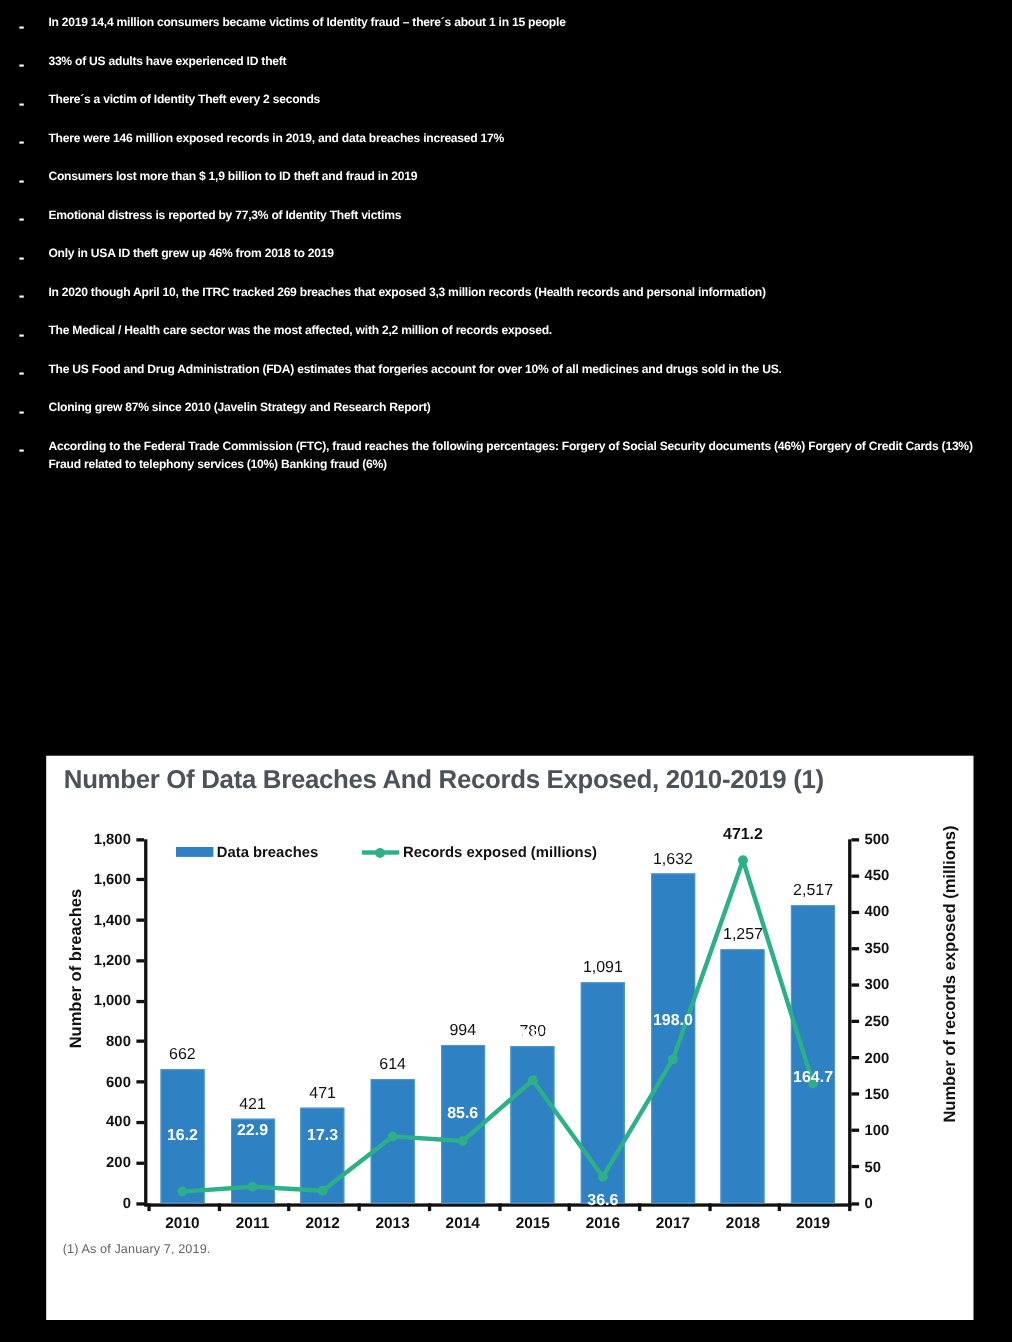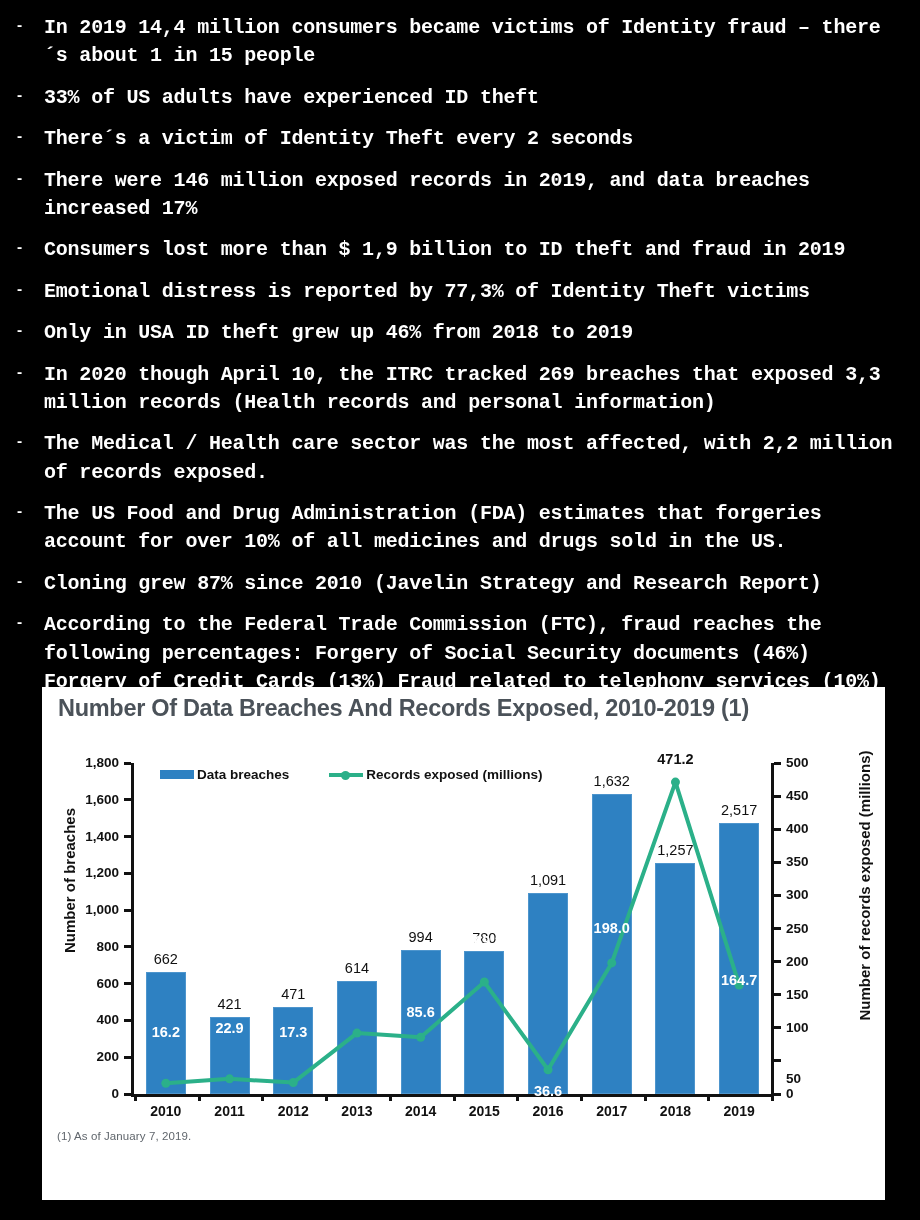--- a/index.html
+++ b/index.html
@@ -35,26 +35,25 @@
     color: #ffffff;
     font-size: 15.5px;
     font-weight: 700;
     line-height: 1.42;
     padding-left: 3px;
   }
 
   .bullet-text {
     flex: 1 1 auto;
     color: #ffffff;
-    font-size: 20px;
+    font-size: 11px;
     font-weight: 700;
     line-height: 1.42;
     letter-spacing: -0.22px;
     padding-right: 8px;
-    font-family: Liberation Mono, monospace;
   }
 
   
   #chart-card {
     position: absolute;
     left: 42px;
     top: 687px;
     width: 843px;
     height: 513px;
     background: #ffffff;
@@ -380,21 +379,21 @@
         <div class="ytick-label left" style="top: 179.333px;">1,200</div>
         <div class="tick left" style="top: 148.056px;"></div>
         <div class="ytick-label left" style="top: 142.556px;">1,400</div>
         <div class="tick left" style="top: 111.278px;"></div>
         <div class="ytick-label left" style="top: 105.778px;">1,600</div>
         <div class="tick left" style="top: 74.5px;"></div>
         <div class="ytick-label left" style="top: 69px;">1,800</div>
         <div class="tick right" style="top: 405.5px;"></div>
         <div class="ytick-label right" style="top: 400px;">0</div>
         <div class="tick right" style="top: 372.4px;"></div>
-        <div class="ytick-label right" style="top: 385px;">50</div>
+        <div class="ytick-label right" style="top: 367px;">50</div>
         <div class="tick right" style="top: 339.3px;"></div>
         <div class="ytick-label right" style="top: 333.8px;">100</div>
         <div class="tick right" style="top: 306.2px;"></div>
         <div class="ytick-label right" style="top: 300.7px;">150</div>
         <div class="tick right" style="top: 273.1px;"></div>
         <div class="ytick-label right" style="top: 267.6px;">200</div>
         <div class="tick right" style="top: 240px;"></div>
         <div class="ytick-label right" style="top: 234.5px;">250</div>
         <div class="tick right" style="top: 206.9px;"></div>
         <div class="ytick-label right" style="top: 201.4px;">300</div>

